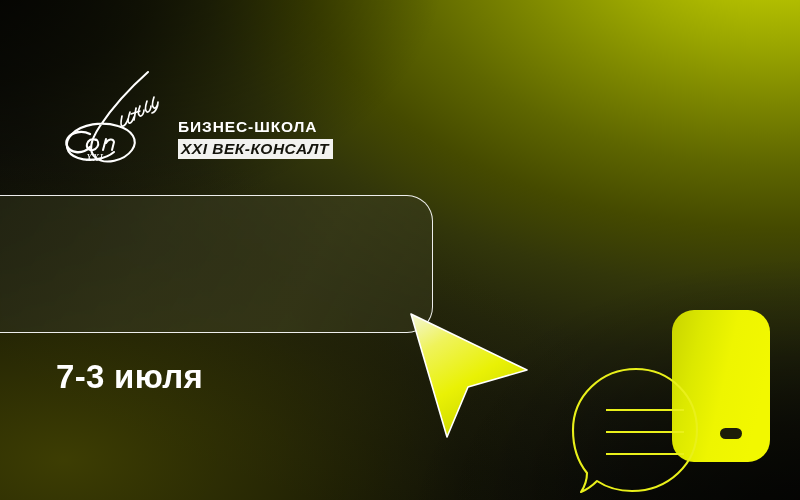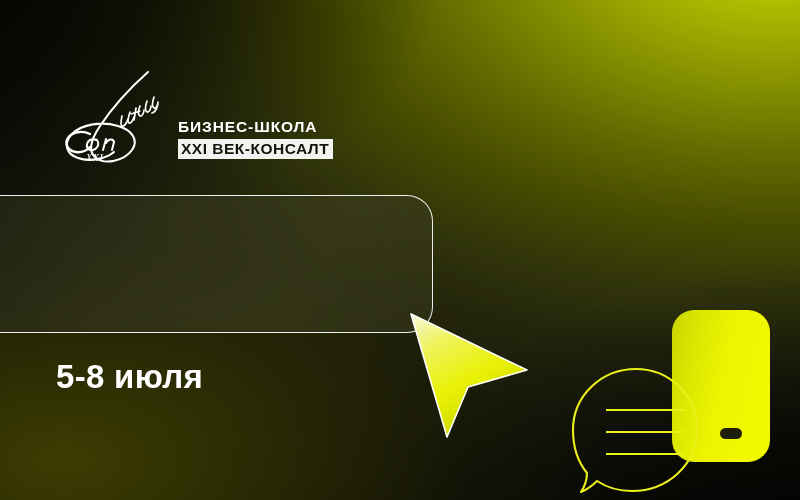--- a/index.html
+++ b/index.html
@@ -101,20 +101,21 @@
     margin-top: 3px;
     background: #f2f2ef;
     color: #14140c;
     font-size: 15.5px;
     font-weight: 700;
     letter-spacing: 0.5px;
     line-height: 20px;
     padding: 0 4px 0 3px;
     white-space: nowrap;
     width: max-content;
+    font-style: italic;
   }
 
   
   .headline-box {
     position: absolute;
     left: -40px;
     top: 195px;
     width: 473px;
     height: 138px;
     box-sizing: border-box;
@@ -196,21 +197,21 @@
       <text x="34" y="93" fill="#ffffff" font-family="'Liberation Serif', serif" font-size="10" font-style="italic" letter-spacing="0.6">XXI</text>
     </svg>
     <div class="logo-text">
       <span class="logo-line1">БИЗНЕС-ШКОЛА</span>
       <span class="logo-line2">XXI ВЕК-КОНСАЛТ</span>
     </div>
   </div>
 
   <div class="headline-box"></div>
 
-  <div class="date">5-8 июля</div>
+  <div class="date">7-3 июля</div>
 
   <svg class="cursor-layer" viewBox="0 0 800 500">
     <defs>
       <linearGradient id="gradCursor" x1="0" y1="0" x2="0.55" y2="1">
         <stop offset="0%" stop-color="#f4f7d8"></stop>
         <stop offset="28%" stop-color="#eff35a"></stop>
         <stop offset="62%" stop-color="#e9f105"></stop>
         <stop offset="100%" stop-color="#c9d400"></stop>
       </linearGradient>
     </defs>

